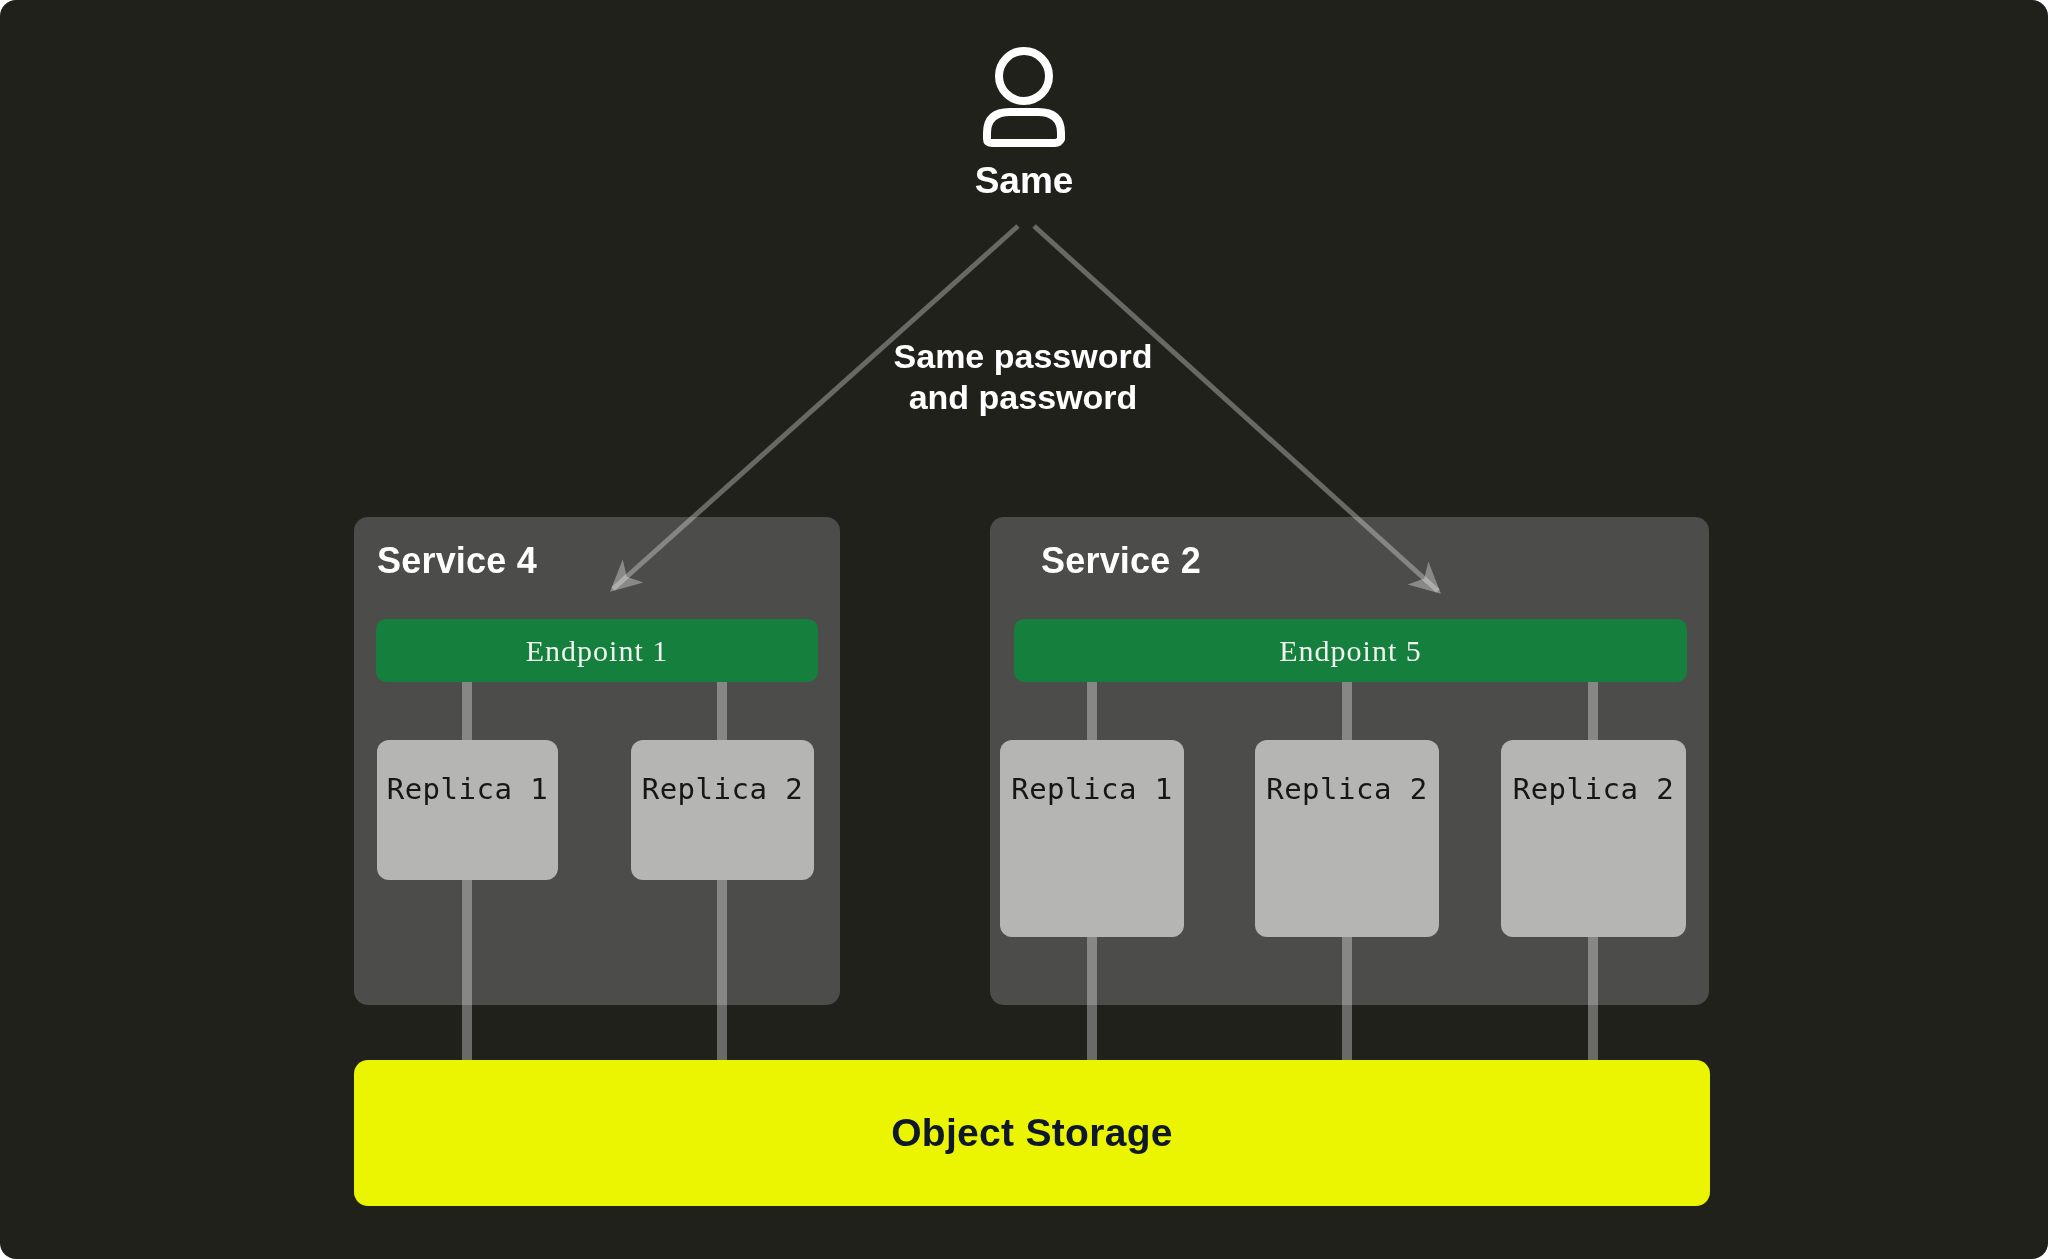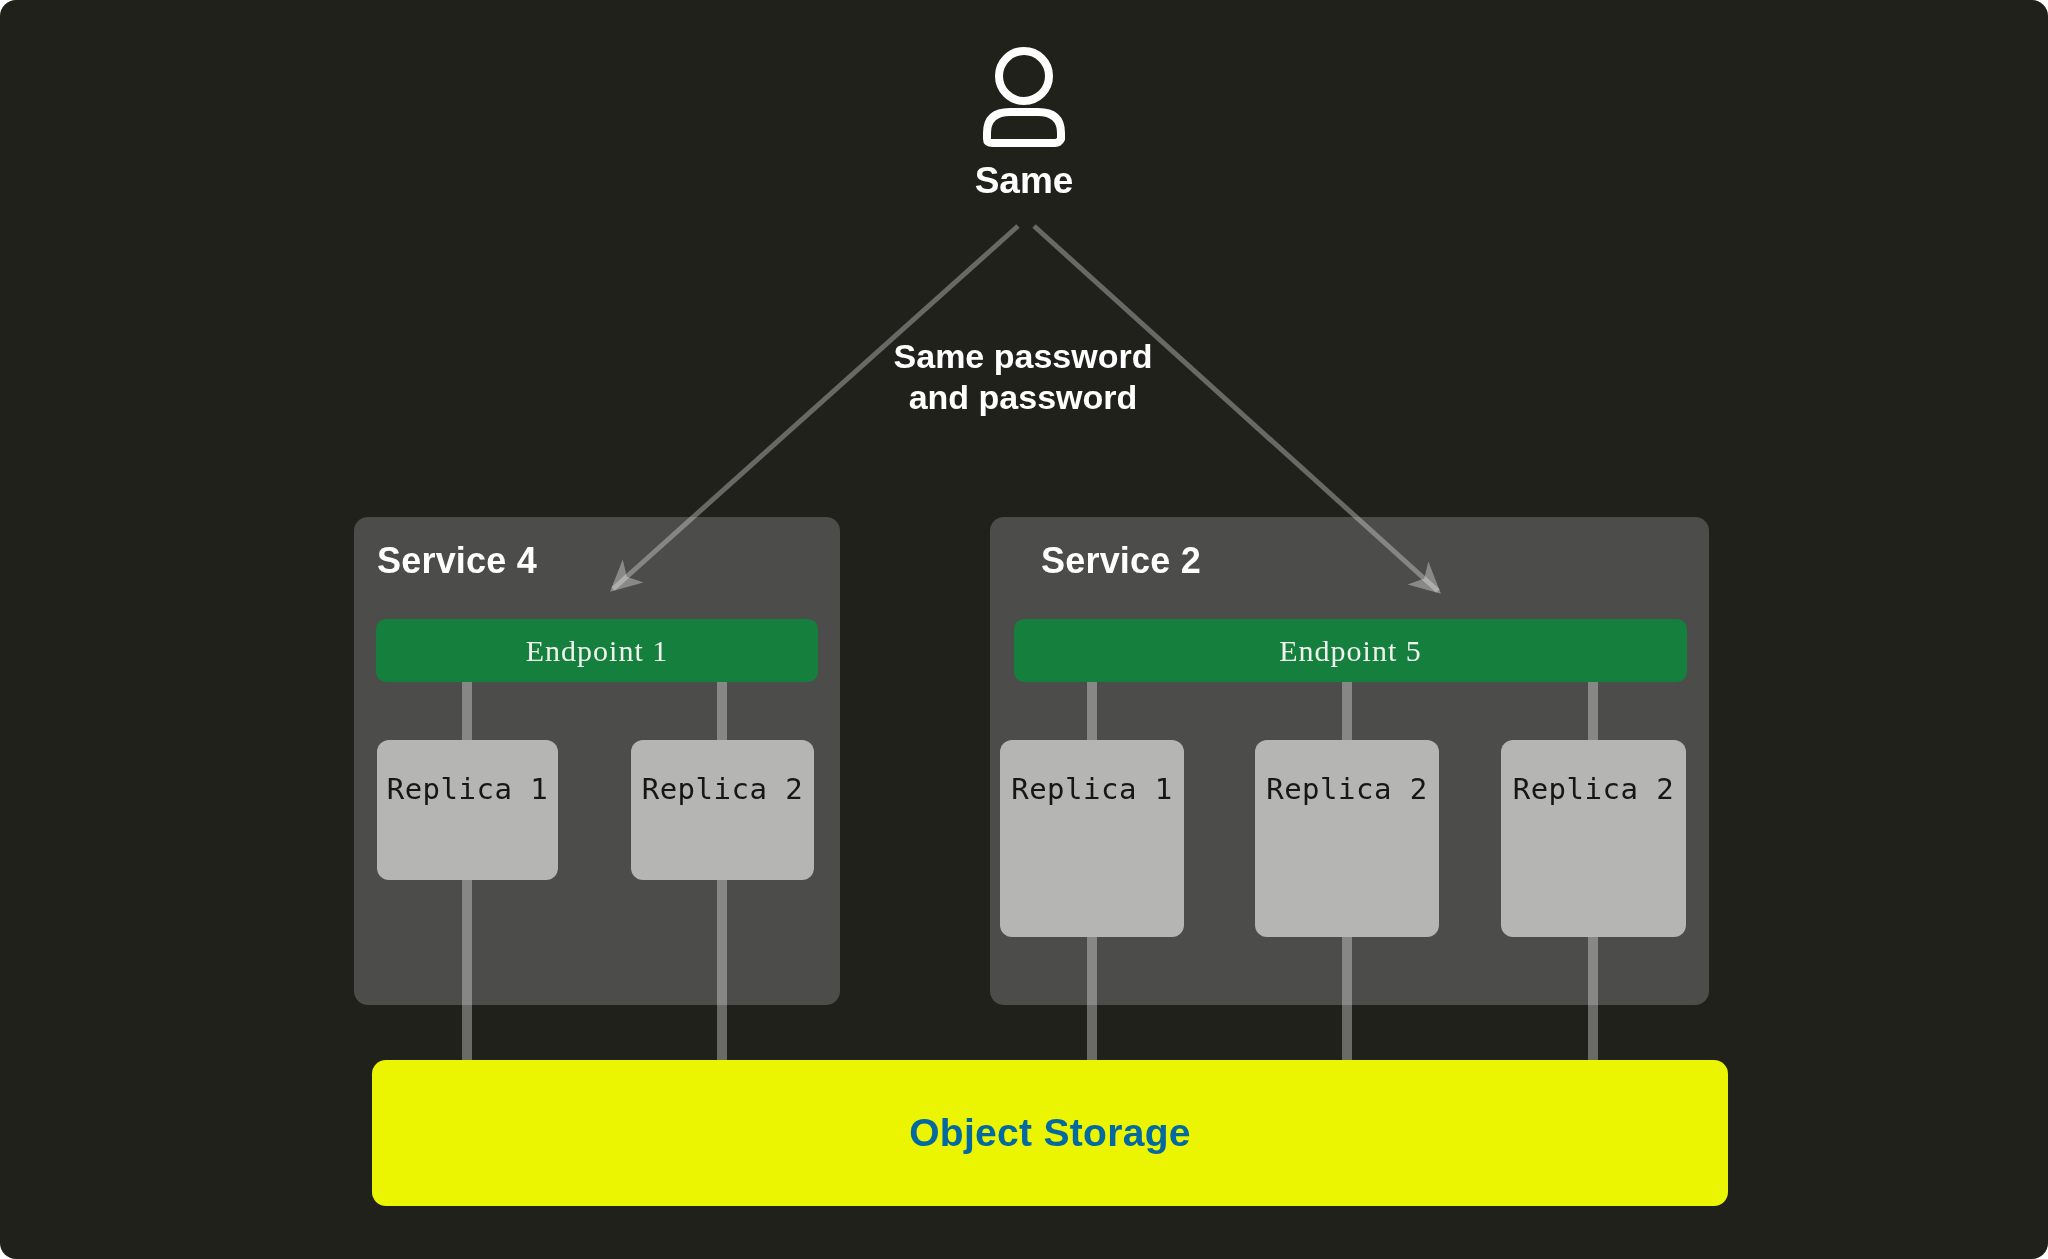--- a/index.html
+++ b/index.html
@@ -33,24 +33,24 @@
     position:absolute;top:740px;z-index:3;
     background:#b5b5b4;border-radius:12px;
     display:flex;align-items:flex-start;justify-content:center;
     padding-top:32px;box-sizing:border-box;
     color:#161616;
     font-family:"DejaVu Sans Mono", monospace;
     font-size:29px;letter-spacing:.5px;
     white-space:nowrap;
   }
   .storage-bar{
-    position:absolute;left:372px;top:1060px;width:1356px;height:146px;z-index:3;
+    position:absolute;left:354px;top:1060px;width:1356px;height:146px;z-index:3;
     background:#ebf501;border-radius:14px;
     display:flex;align-items:center;justify-content:center;
-    color:#0369a1;font-size:39px;font-weight:bold;letter-spacing:.3px;
+    color:#0f172a;font-size:39px;font-weight:bold;letter-spacing:.3px;
   }
   .user-label{
     position:absolute;left:874px;top:160px;width:300px;z-index:3;
     text-align:center;color:#ffffff;font-size:37px;font-weight:bold;
   }
   .annotation{
     position:absolute;left:823px;top:336px;width:400px;z-index:3;
     text-align:center;color:#ffffff;font-size:34px;font-weight:bold;line-height:41px;
   }
 </style>

